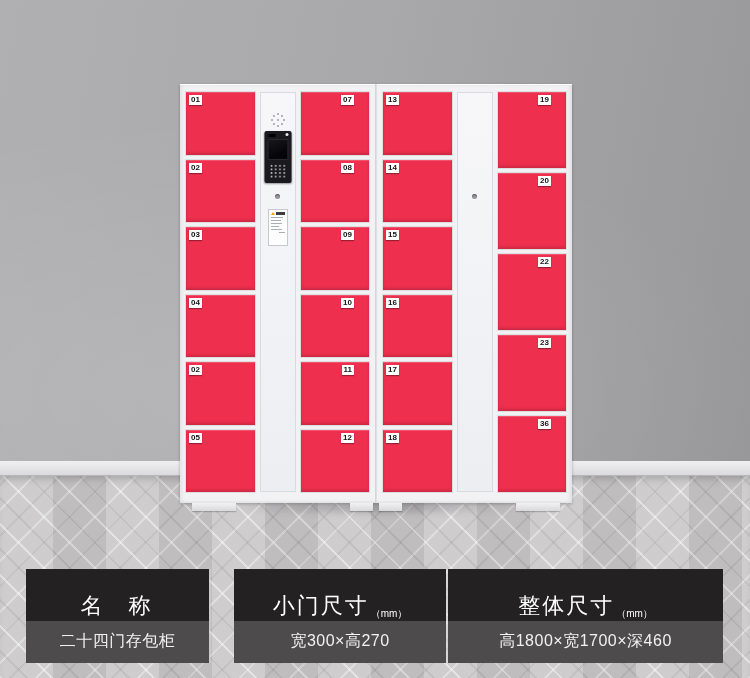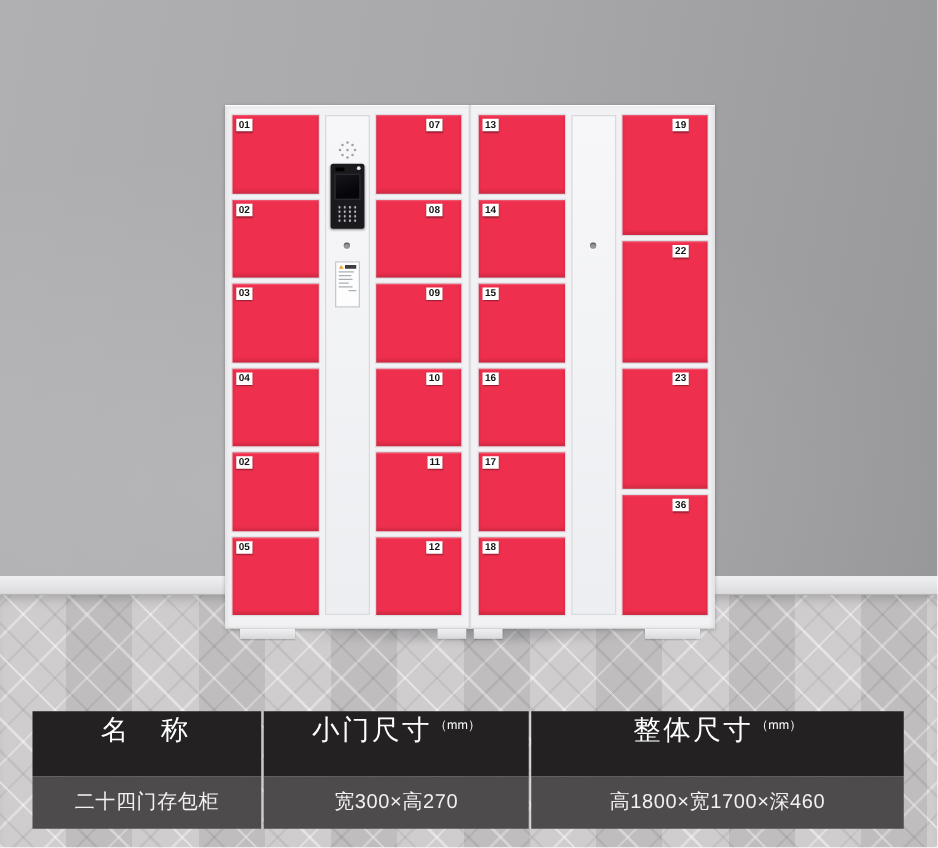--- a/index.html
+++ b/index.html
@@ -89,23 +89,23 @@
   .foot-l{left:12px;width:44px;}
   .foot-c1{left:170px;width:23px;}
   .foot-c2{left:199px;width:23px;}
   .foot-r{right:12px;width:44px;}
 
   
   .spec-table{position:absolute;left:26px;top:569px;width:697px;height:94px;
     display:flex;}
   .spec-col{display:flex;flex-direction:column;}
   .spec-col + .spec-col{border-left:2px solid rgba(255,255,255,0.18);}
-  .c0{width:183px;} .c1{width:212px;} .c2{flex:1;}
+  .c0{width:183px;} .c1{width:212px;padding-left:23px;} .c2{flex:1;}
   .spec-head{height:56px;background:var(--header-bg,#232122);color:#ffffff;
-    display:flex;align-items:flex-start;justify-content:center;
+    display:flex;align-items:flex-end;justify-content:center;
     font-size:22px;letter-spacing:2px;}
   .spec-unit{font-size:10px;letter-spacing:0;margin-left:2px;padding-top:4px;}
   .spec-val{height:46px;background:var(--row-bg,#4e4b4c);color:#f2f1f1;
     display:flex;align-items:center;justify-content:center;
     font-size:16px;letter-spacing:0.5px;}
 </style>
 </head>
 <body>
 
 <div class="scene">
@@ -208,20 +208,23 @@
             </div>
           </div>
         <div class="center-panel">
           <div class="lock"></div>
         </div>
         <div class="door-col">
             <div class="door plate-right">
               <span class="plate">19</span>
             </div>
             <div class="door plate-right">
+              <span class="plate">20</span>
+            </div>
+            <div class="door plate-right">
               <span class="plate">22</span>
             </div>
             <div class="door plate-right">
               <span class="plate">23</span>
             </div>
             <div class="door plate-right">
               <span class="plate">36</span>
             </div>
           </div>
       </div>

